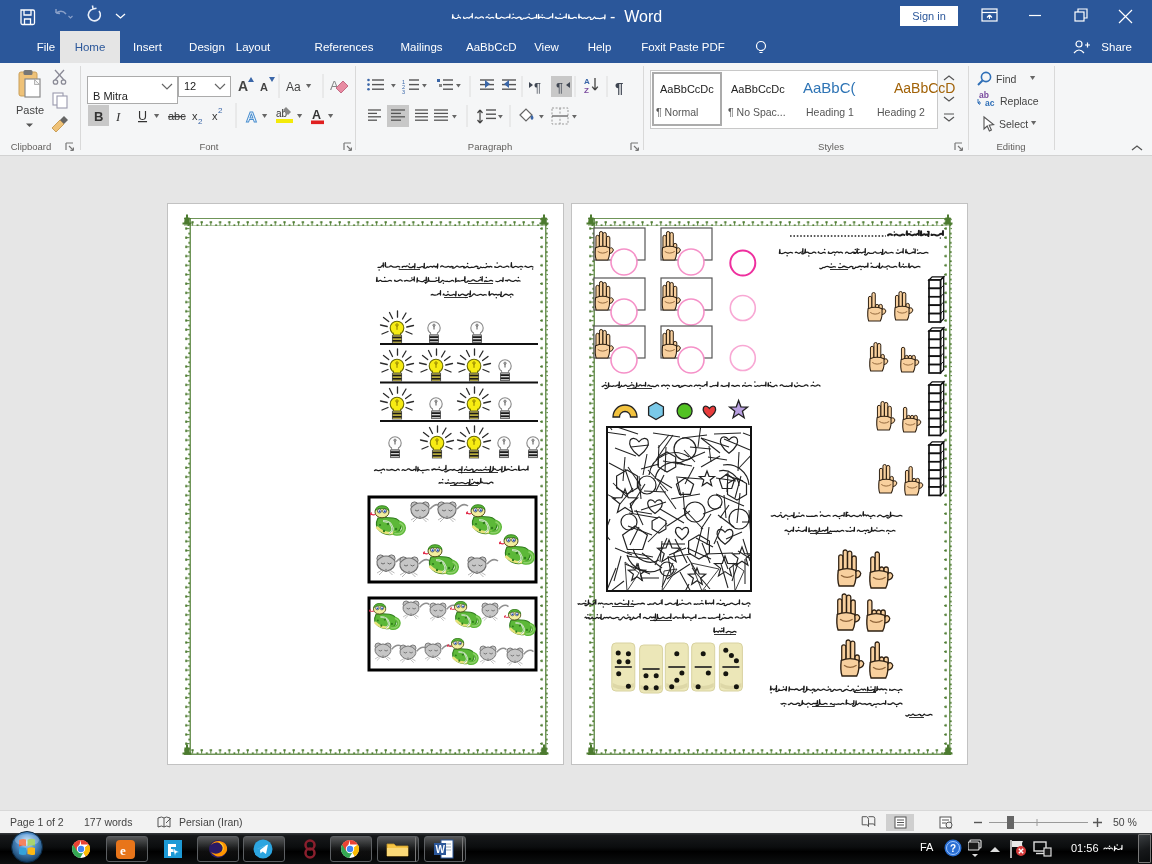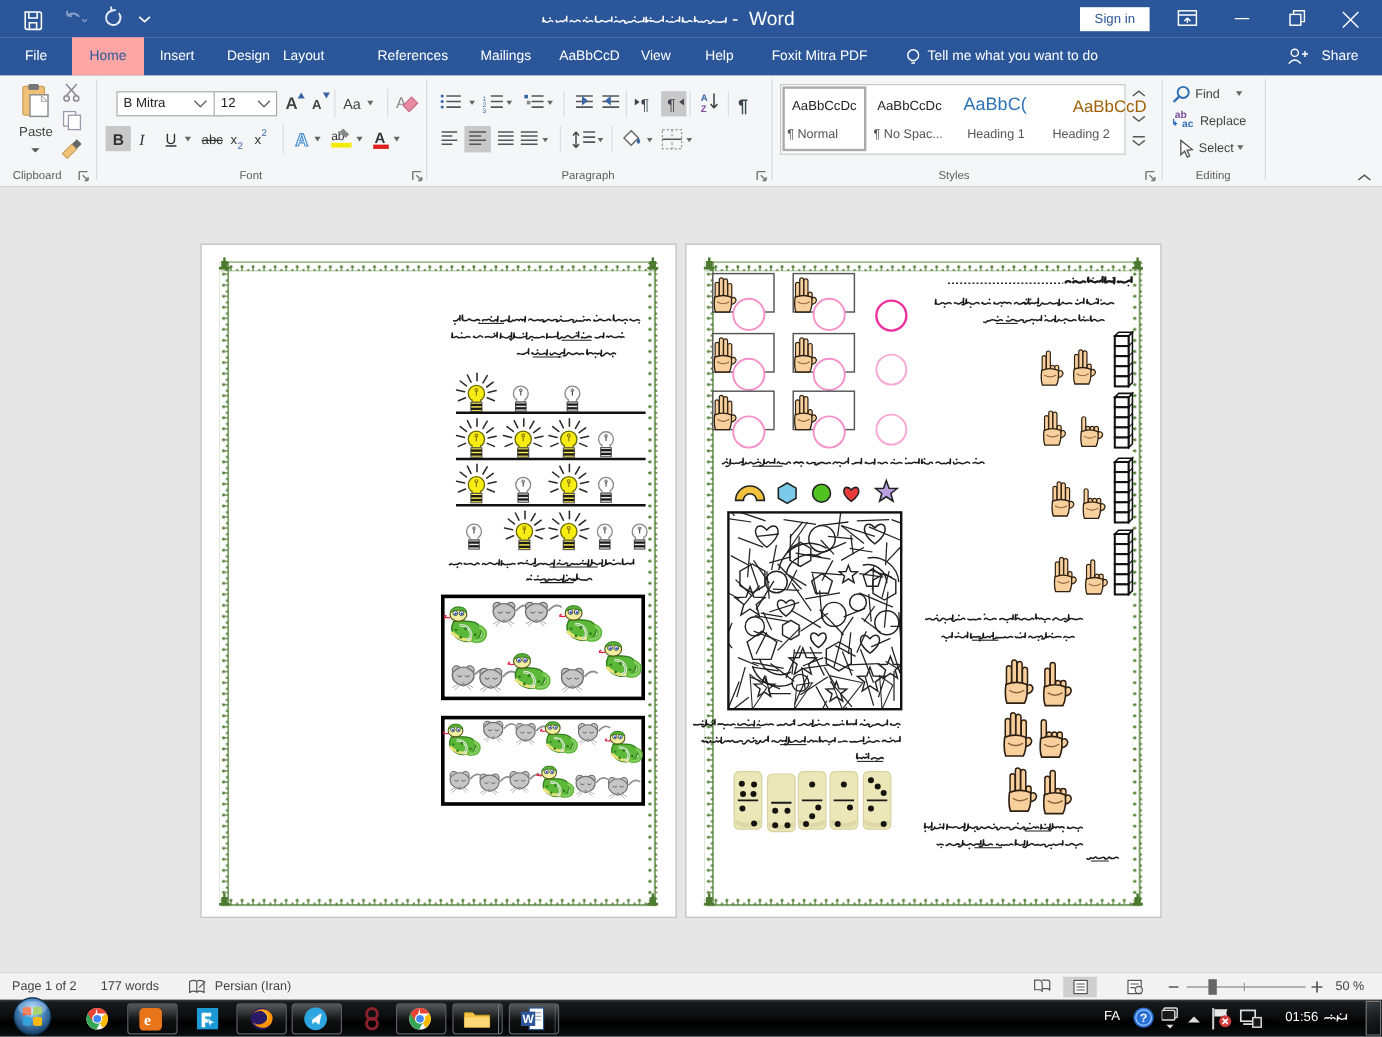--- a/index.html
+++ b/index.html
@@ -67,36 +67,35 @@
           <path d="M14.5 19 v-4 m0 0 l-2.5 2.5 m2.5 -2.5 l2.5 2.5"></path>
    <line x1="54" y1="15.5" x2="66" y2="15.5"></line>
    <rect x="100" y="12" width="9" height="9"></rect>
           <path d="M103 12 v-3 h9 v9 h-3"></path>
    <path d="M144 10 l13 13 m0 -13 l-13 13"></path>
   </g>
  </svg>
 </div>
 
 <div id="tabrow" class="abs">
- <div class="tab" style="left:11px;width:38px">File</div>
- <div class="tab" style="left:60px;width:60px;background:#fca5a5;color:#2b579a">Home</div>
+ <div class="tab" style="left:27px;width:38px">File</div>
+ <div class="tab" style="left:60px;width:60px;background:#e5e5e5;color:#2b579a">Home</div>
  <div class="tab" style="left:128px;width:39px">Insert</div>
  <div class="tab" style="left:184px;width:46px">Design</div>
  <div class="tab" style="left:230px;width:46px">Layout</div>
  <div class="tab" style="left:311px;width:66px">References</div>
  <div class="tab" style="left:394px;width:55px">Mailings</div>
  <div class="tab" style="left:466px;width:46px">AaBbCcD</div>
  <div class="tab" style="left:530px;width:33px">View</div>
  <div class="tab" style="left:583px;width:33px">Help</div>
- <div class="tab" style="left:634px;width:98px">Foxit Mitra PDF</div>
+ <div class="tab" style="left:634px;width:98px">Foxit Paste PDF</div>
  <svg class="abs" style="left:752px;top:7px" width="18" height="18">
         <circle cx="9" cy="8" r="4.5" fill="none" stroke="#fff" stroke-width="1.2"></circle>
         <path d="M7 12.5 h4 m-3.5 2 h3" stroke="#fff" stroke-width="1.1" fill="none"></path>
       </svg>
- <div class="tab" style="left:773px;width:170px;text-align:left">Tell me what you want to do</div>
  <svg class="abs" style="left:1072px;top:8px" width="18" height="16">
         <circle cx="7" cy="5" r="3" fill="none" stroke="#fff" stroke-width="1.2"></circle>
         <path d="M2 14 q5 -6 10 0" fill="none" stroke="#fff" stroke-width="1.2"></path>
         <path d="M13 6 h5 m-2.5 -2.5 v5" stroke="#fff" stroke-width="1.2"></path>
       </svg>
  <div class="tab" style="left:1092px;width:40px;text-align:right">Share</div>
 </div>
 
 <div id="ribbon" class="abs">
  <div class="gsep" style="left:80px"></div>
@@ -104,23 +103,23 @@
  <div class="gsep" style="left:643px"></div>
  <div class="gsep" style="left:968px"></div>
  <div class="gsep" style="left:1054px"></div>
  <div class="abs" style="left:8px;top:41px;width:44px;text-align:center;font-size:11px;color:#444">Paste</div>
  <svg class="abs" style="left:25px;top:60px" width="9" height="5">
         <path d="M1 0.5 l3.5 3.5 l3.5 -3.5 Z" fill="#555"></path>
       </svg>
  <div class="glabel" style="left:-29px">Clipboard</div>
  <div class="glabel" style="left:149px">Font</div>
  <div class="glabel" style="left:430px">Paragraph</div>
- <div class="glabel" style="left:735px">Styles</div>
+ <div class="glabel" style="left:771px">Styles</div>
  <div class="glabel" style="left:951px">Editing</div>
- <div class="combo" style="left:97px;top:13px;width:91px;height:21px;padding:3px 5px">B Mitra</div>
+ <div class="combo" style="left:87px;top:13px;width:91px;height:21px;padding:13px 5px">B Mitra</div>
  <svg class="abs" style="left:160px;top:19px" width="14" height="10">
         <path d="M2 2 l5 5 l5 -5" stroke="#666" fill="none" stroke-width="1.2"></path>
       </svg>
  <div class="combo" style="left:178px;top:13px;width:53px;height:21px;padding:3px 5px">12</div>
  <svg class="abs" style="left:213px;top:19px" width="14" height="10">
         <path d="M2 2 l5 5 l5 -5" stroke="#666" fill="none" stroke-width="1.2"></path>
       </svg>
  <div class="stext" style="left:996px;top:10px">Find</div>
  <div class="stext" style="left:1000px;top:32px">Replace</div>
  <div class="stext" style="left:999px;top:55px">Select</div>

